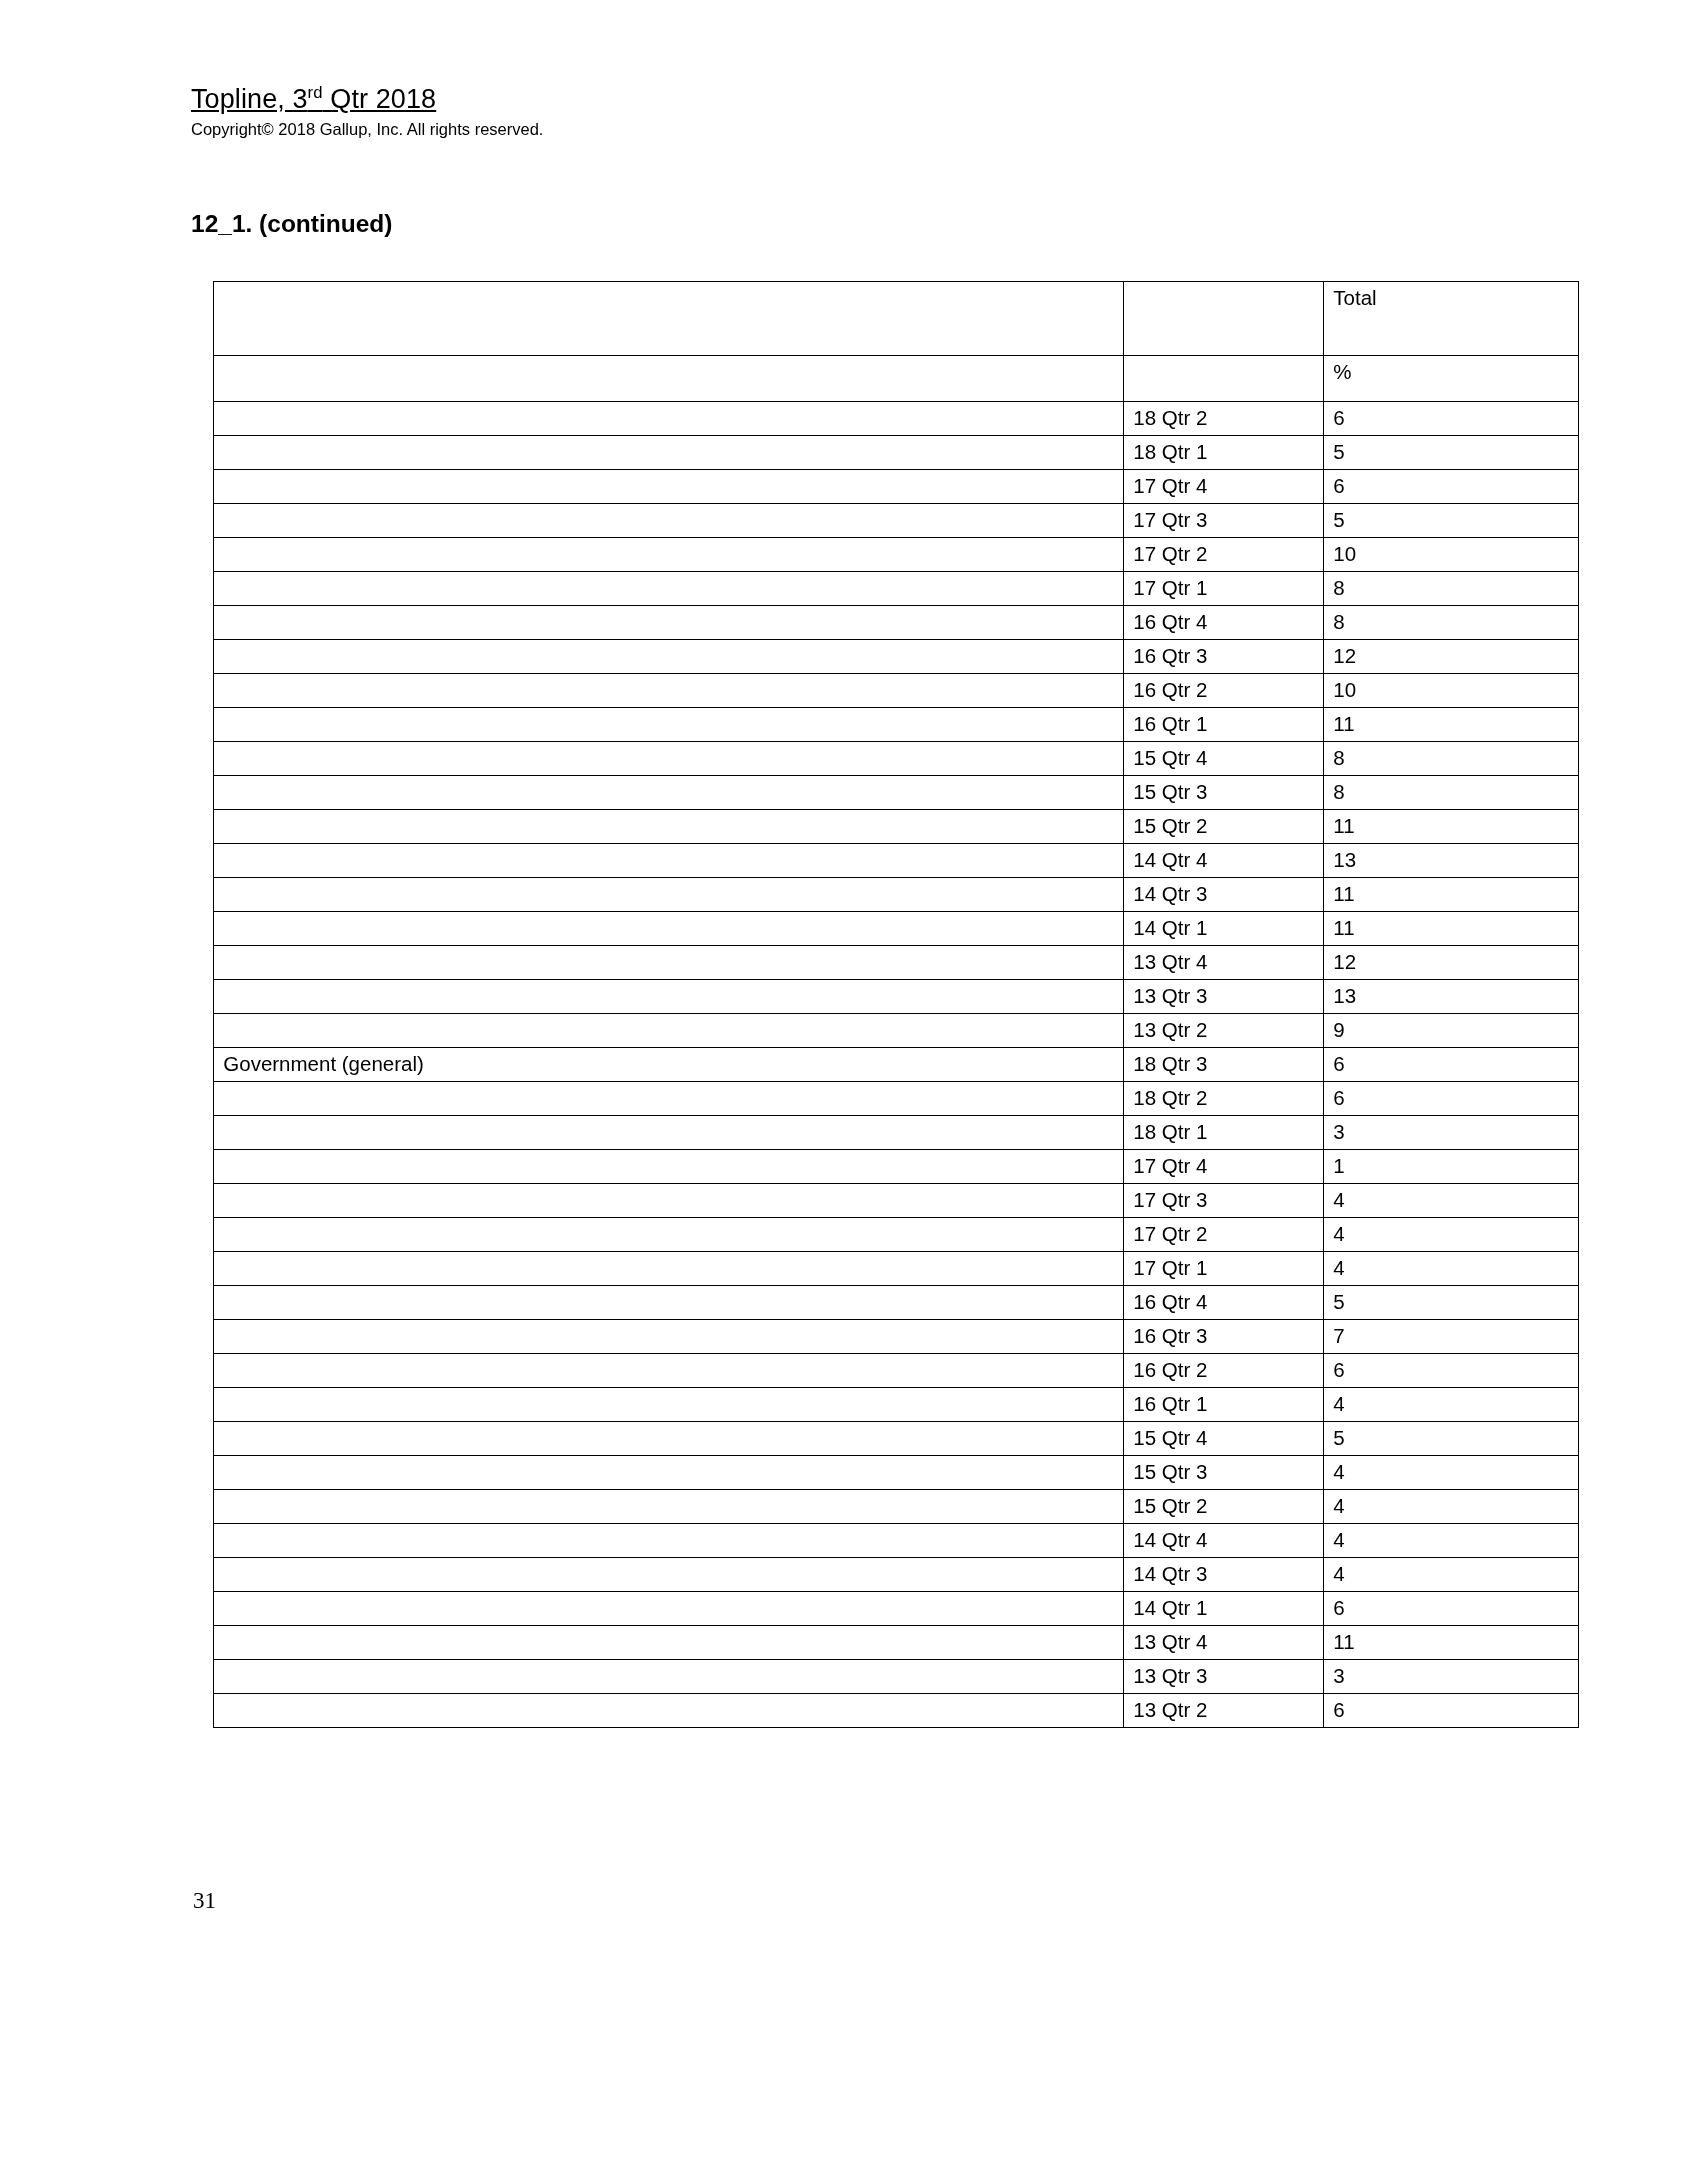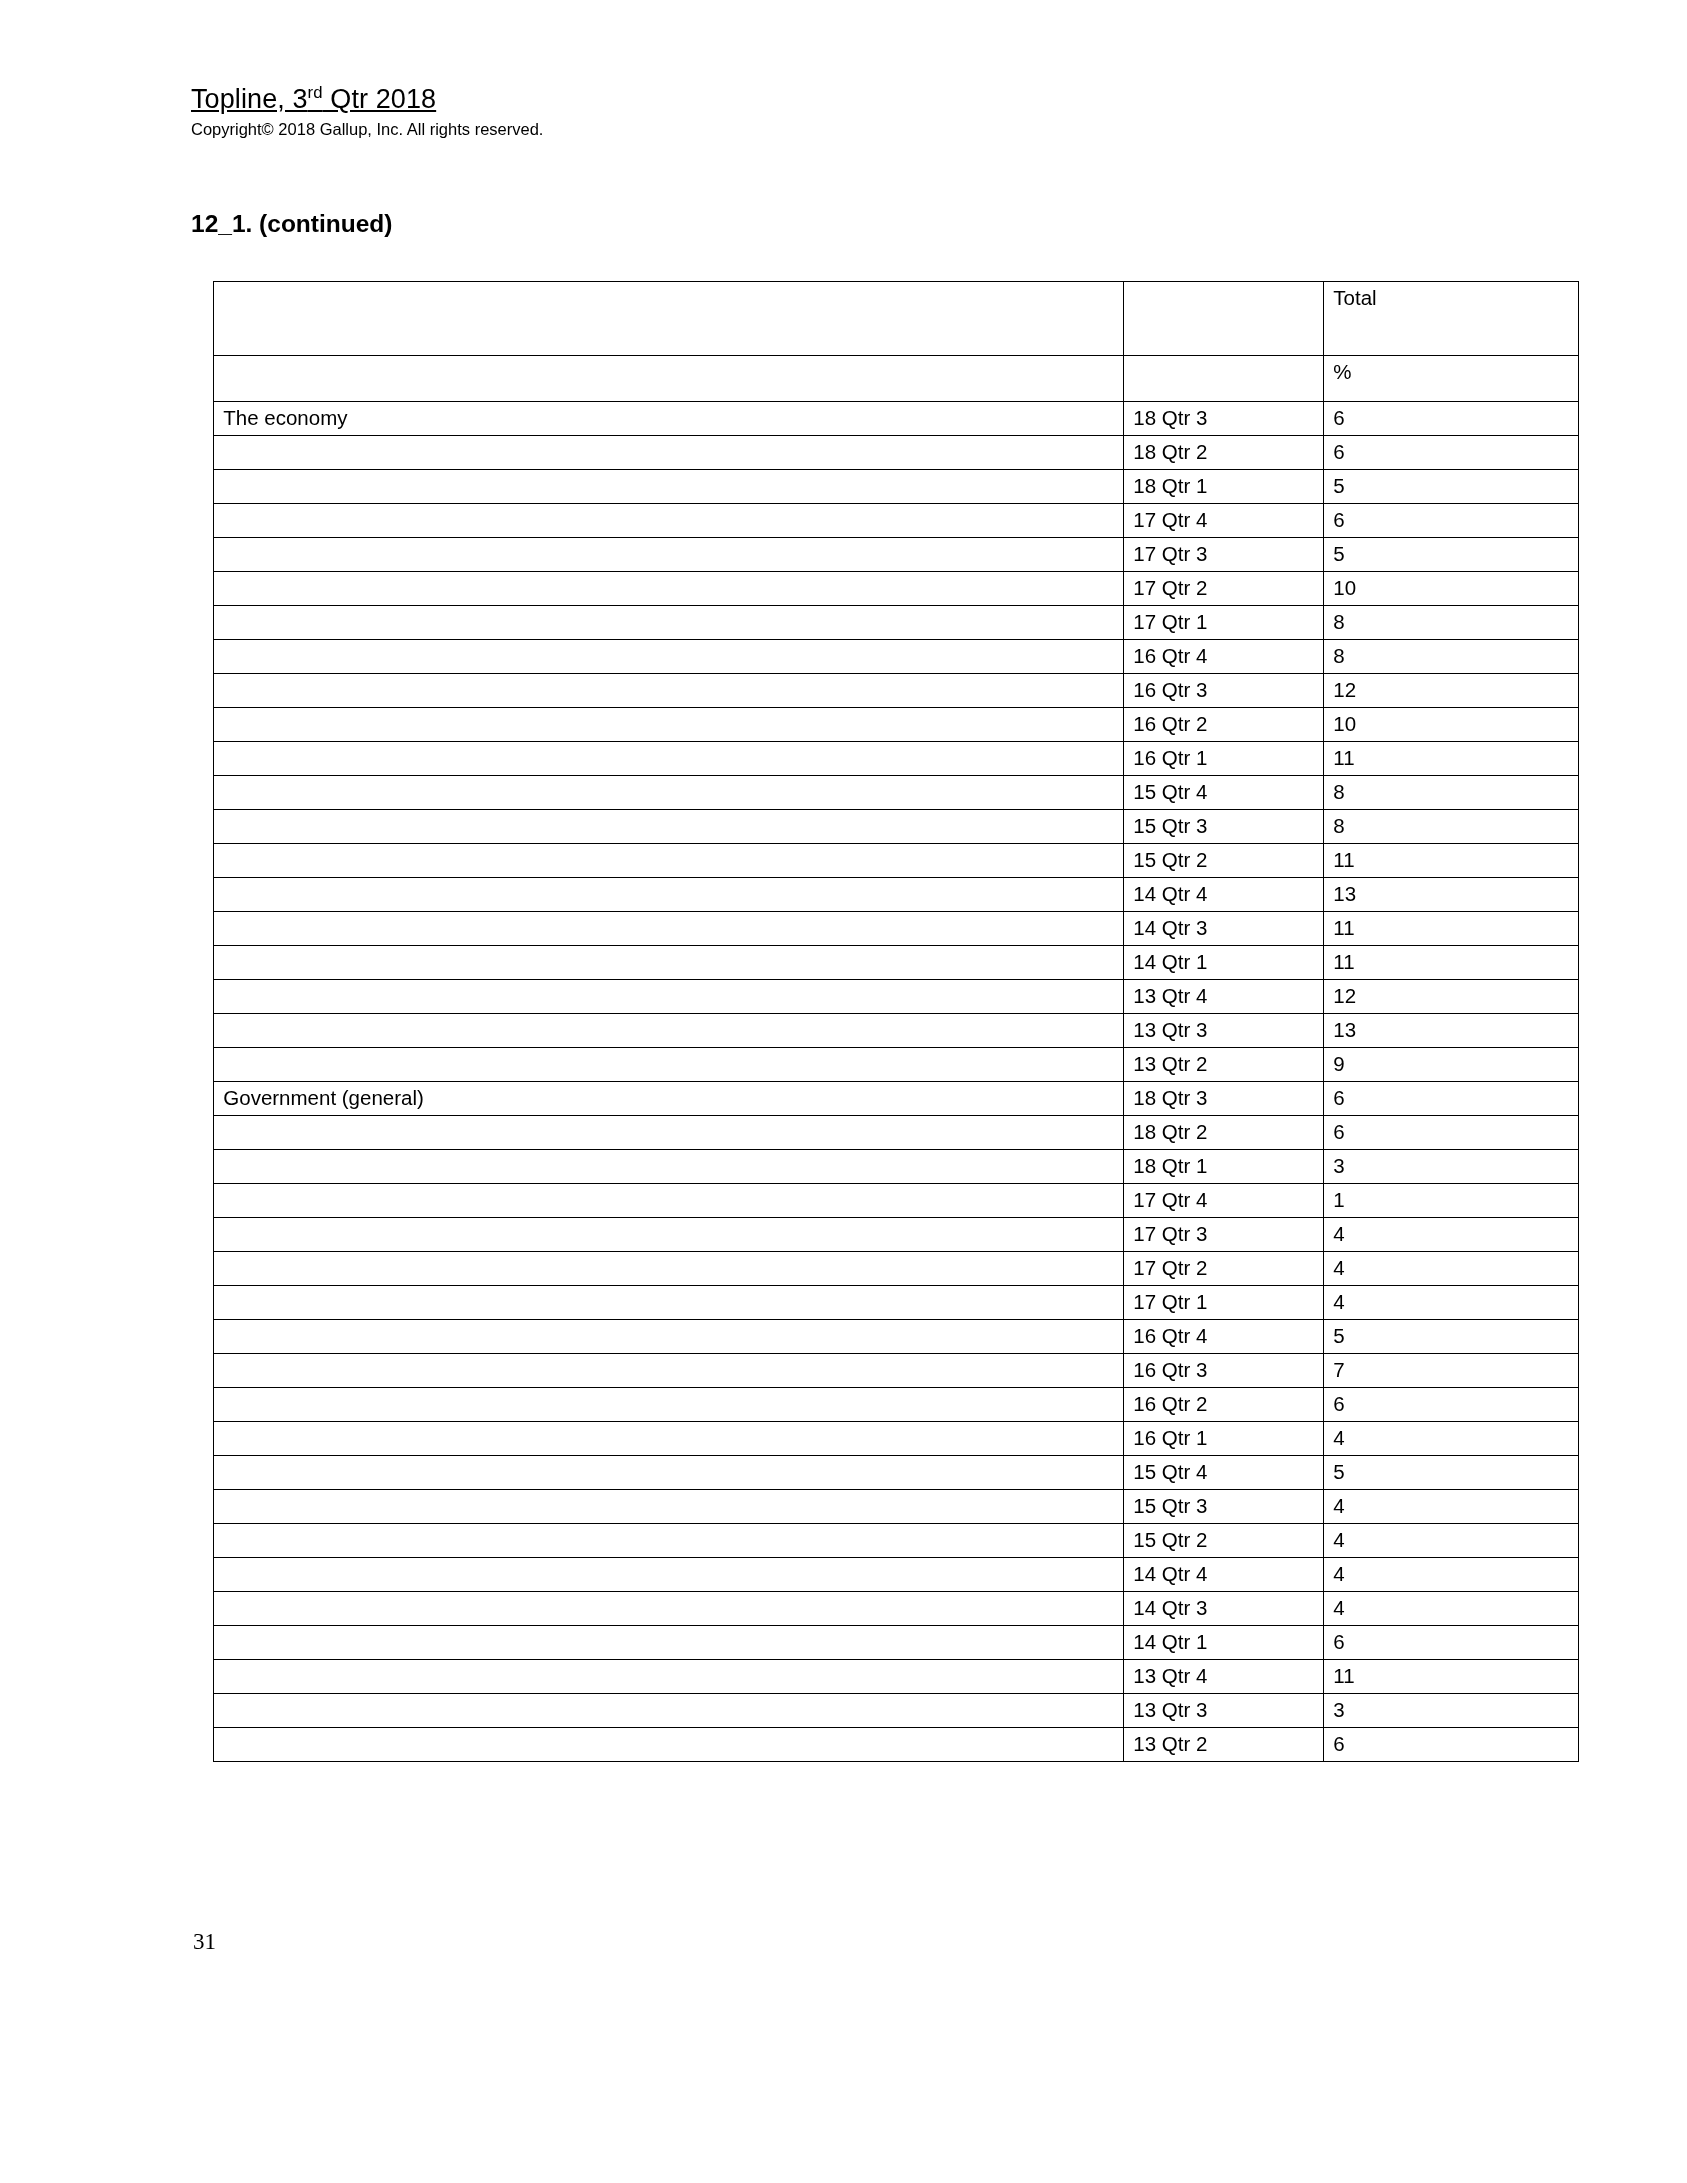--- a/index.html
+++ b/index.html
@@ -90,21 +90,21 @@
 
   .hdr-row-tall td { height: 74px; }
   .hdr-row-sub td  { height: 46px; }
 
   .empty-cell { }
 
   
   .page-number {
     position: absolute;
     left: 193px;
-    top: 1929px;
+    top: 1888px;
     font-family: "Liberation Serif", serif;
     font-size: 23px;
     font-weight: 400;
   }
 </style>
 </head>
 <body>
 
 <div class="page">
 
@@ -137,31 +137,20 @@
         <td class="empty-cell">
             <span class="cell-text"></span>
           </td>
         <td class="empty-cell">
             <span class="cell-text"></span>
           </td>
         <td>
             <span class="cell-text">%</span>
           </td>
       </tr>
-    <tr>
-          <td>
-            <span class="cell-text">The economy</span>
-          </td>
-          <td>
-            <span class="cell-text">18 Qtr 3</span>
-          </td>
-          <td>
-            <span class="cell-text">6</span>
-          </td>
-        </tr>
         <tr>
           <td>
             <span class="cell-text"></span>
           </td>
           <td>
             <span class="cell-text">18 Qtr 2</span>
           </td>
           <td>
             <span class="cell-text">6</span>
           </td>

